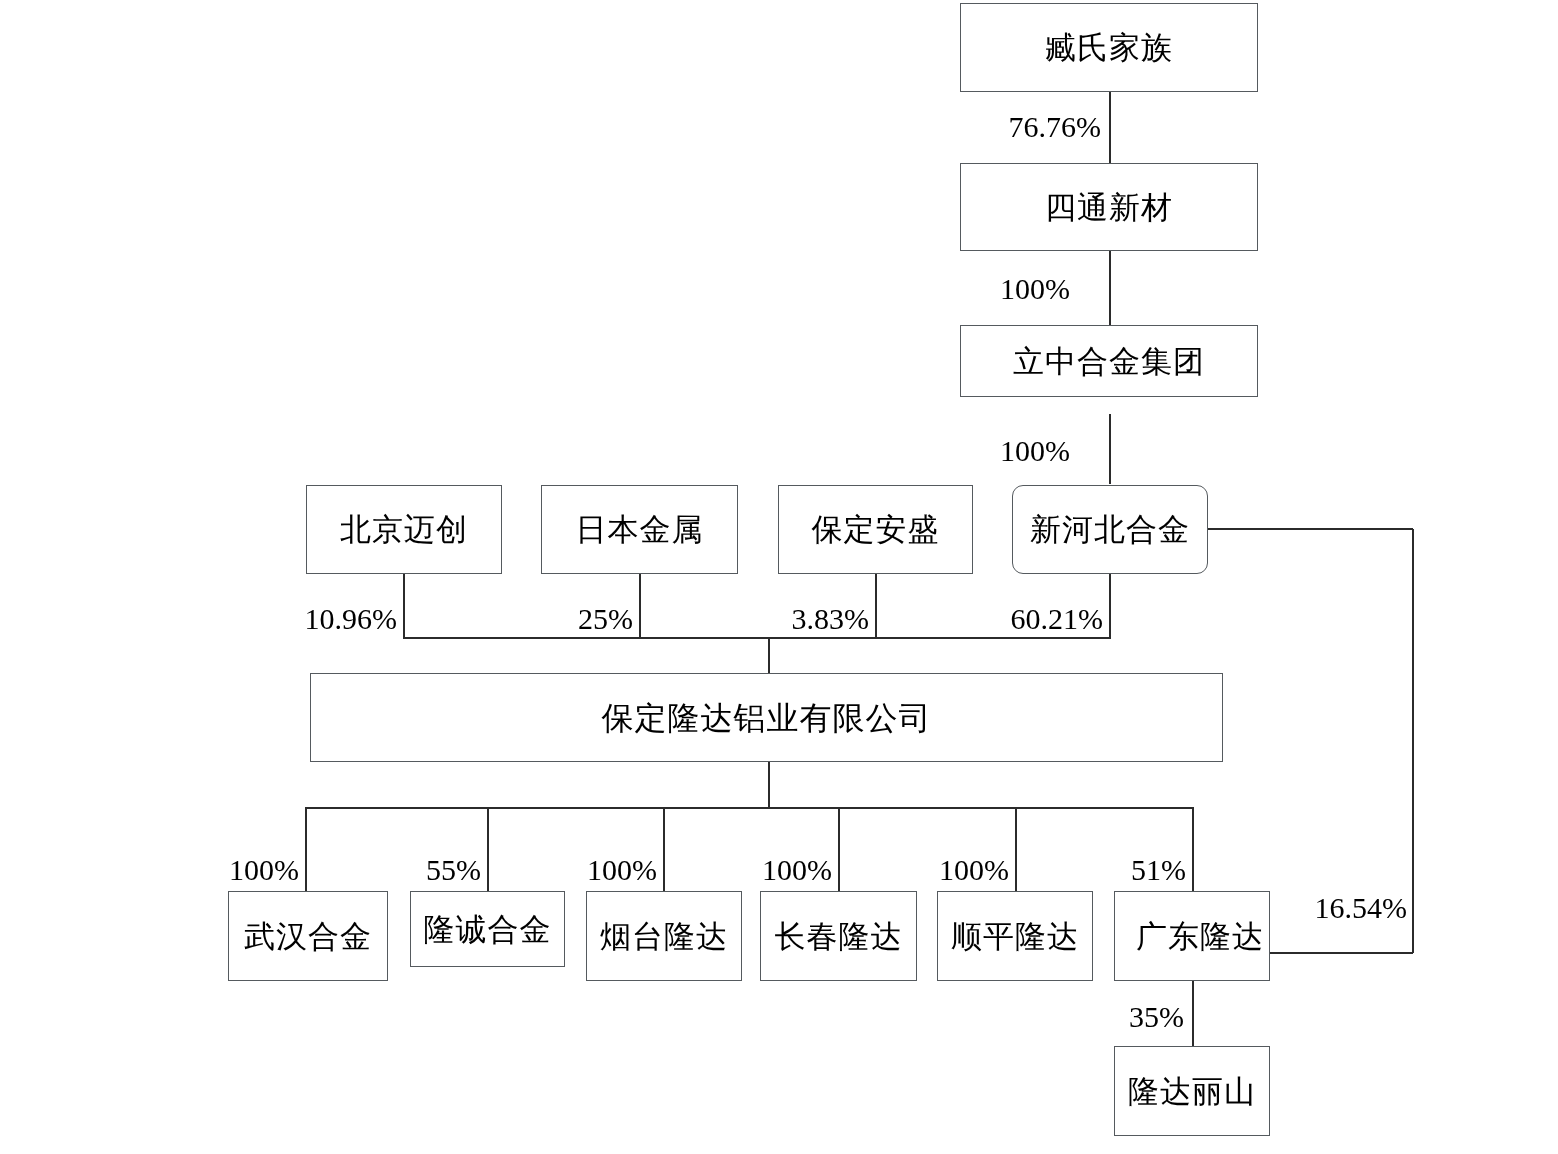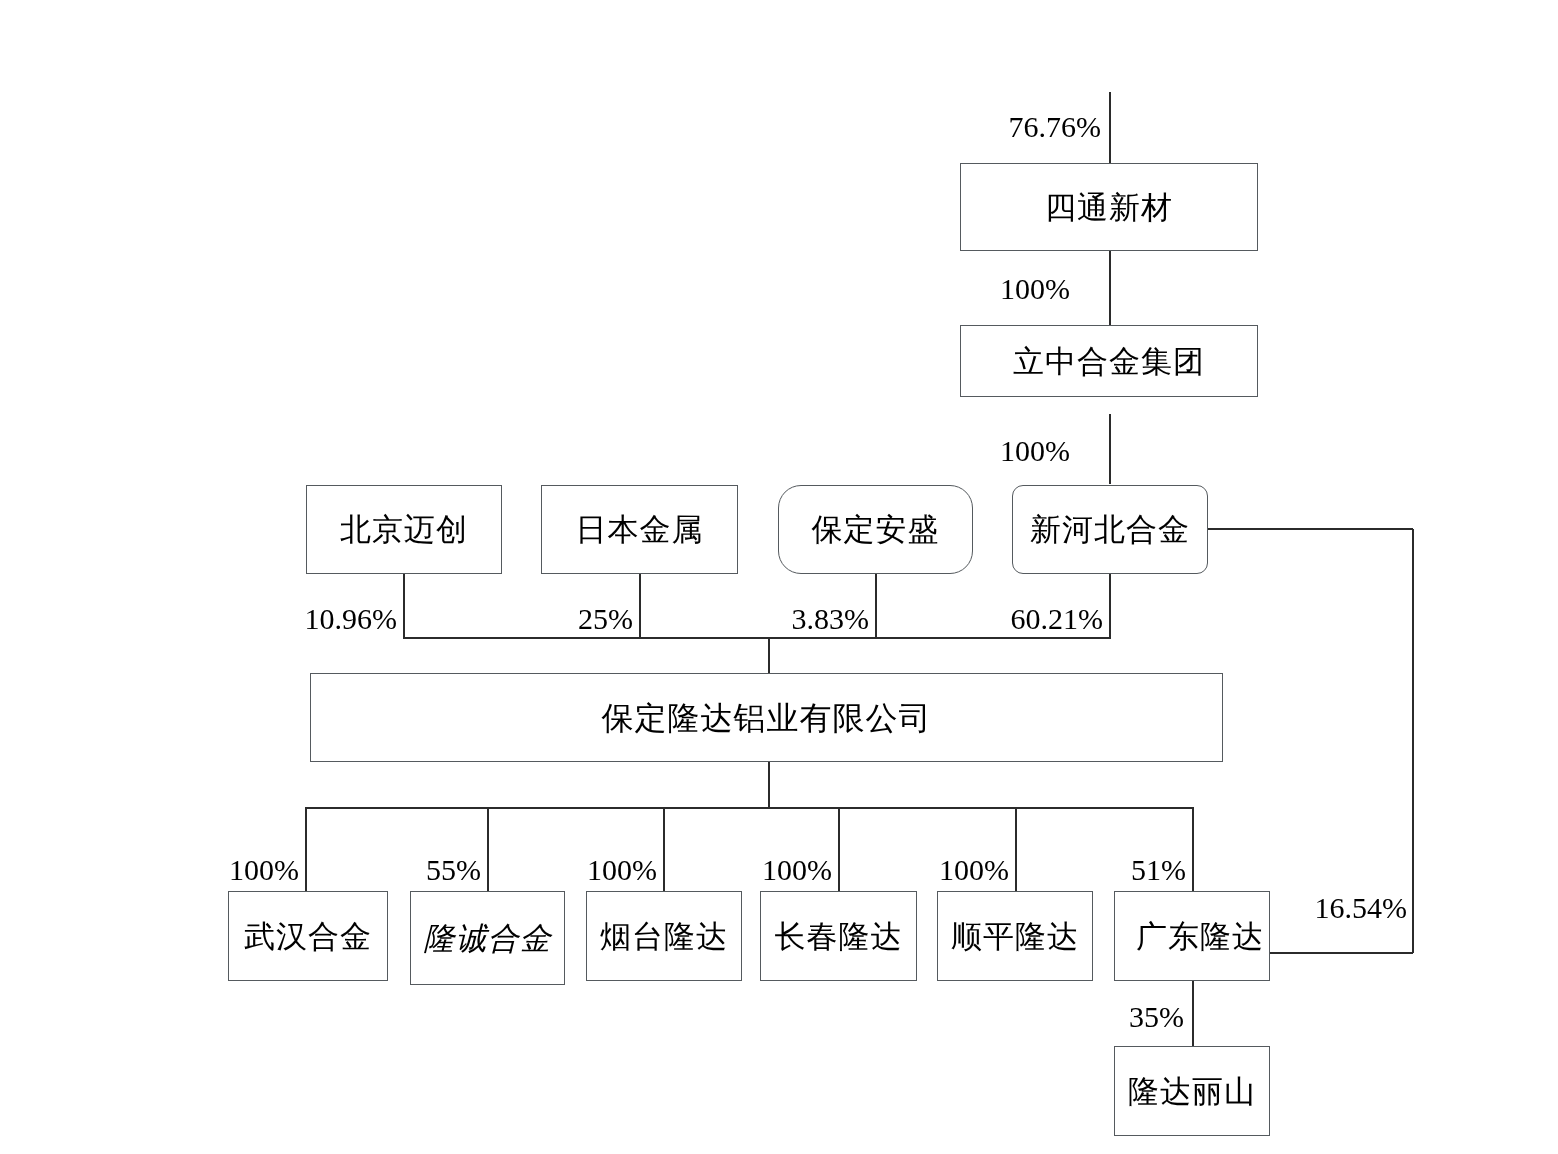--- a/index.html
+++ b/index.html
@@ -52,39 +52,40 @@
     z-index: 4;
     background: transparent;
   }
   .pct.r { text-align: right; }
 </style>
 </head>
 <body>
 
 <div id="canvas">
 
+  <div class="node" style="left:960px; top:3px; width:298px; height:89px;">臧氏家族</div>
 
   <div class="edge v" style="left:1109px; top:92px; height:71px;"></div>
   <div class="pct r" style="left:909px; top:112px; width:192px;">76.76%</div>
 
   <div class="node" style="left:960px; top:163px; width:298px; height:88px;">四通新材</div>
 
   <div class="edge v" style="left:1109px; top:251px; height:74px;"></div>
   <div class="pct r" style="left:909px; top:274px; width:161px;">100%</div>
 
   <div class="node" style="left:960px; top:325px; width:298px; height:72px;">立中合金集团</div>
 
   <div class="edge v" style="left:1109px; top:414px; height:70px;"></div>
   <div class="pct r" style="left:909px; top:436px; width:161px;">100%</div>
 
   <div class="node" style="left:306px; top:485px; width:196px; height:89px;">北京迈创</div>
 
   <div class="node" style="left:541px; top:485px; width:197px; height:89px;">日本金属</div>
 
-  <div class="node" style="left:778px; top:485px; width:195px; height:89px;border-radius:23px;">保定安盛</div>
+  <div class="node" style="left:778px; top:485px; width:195px; height:89px;">保定安盛</div>
 
   <div class="node" style="left:1012px; top:485px; width:196px; height:89px;border-radius:11px;">新河北合金</div>
 
   <div class="edge v" style="left:403px; top:574px; height:65px;"></div>
   <div class="edge v" style="left:639px; top:574px; height:65px;"></div>
   <div class="edge v" style="left:875px; top:574px; height:65px;"></div>
   <div class="edge v" style="left:1109px; top:574px; height:65px;"></div>
 
   <div class="edge h" style="left:403px; top:637px; width:708px;"></div>
 
@@ -110,21 +111,21 @@
 
   <div class="pct r" style="left:139px; top:855px; width:160px;">100%</div>
   <div class="pct r" style="left:321px; top:855px; width:160px;">55%</div>
   <div class="pct r" style="left:497px; top:855px; width:160px;">100%</div>
   <div class="pct r" style="left:672px; top:855px; width:160px;">100%</div>
   <div class="pct r" style="left:849px; top:855px; width:160px;">100%</div>
   <div class="pct r" style="left:1026px; top:855px; width:160px;">51%</div>
 
   <div class="node" style="left:228px; top:891px; width:160px; height:90px;">武汉合金</div>
 
-  <div class="node" style="left:410px; top:891px; width:155px; height:94px;font-style:italic;">隆诚合金</div>
+  <div class="node" style="left:410px; top:891px; width:155px; height:76px;">隆诚合金</div>
 
   <div class="node" style="left:586px; top:891px; width:156px; height:90px;">烟台隆达</div>
 
   <div class="node" style="left:760px; top:891px; width:157px; height:90px;">长春隆达</div>
 
   <div class="node" style="left:937px; top:891px; width:156px; height:90px;">顺平隆达</div>
 
   <div class="node" style="left:1114px; top:891px; width:156px; height:90px;padding-left:16px;">广东隆达</div>
 
   <div class="edge h" style="left:1269px; top:952px; width:144px;"></div>

